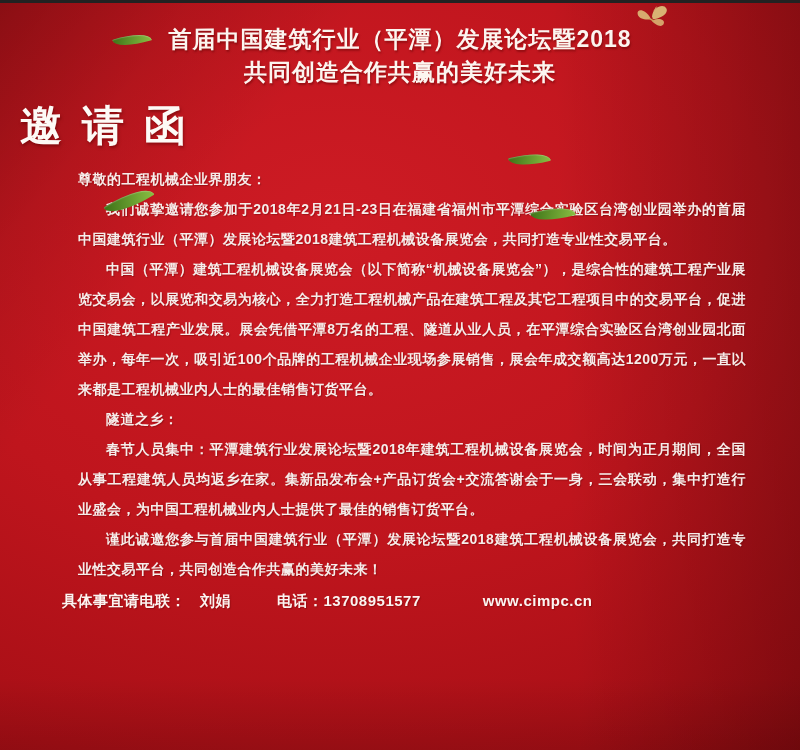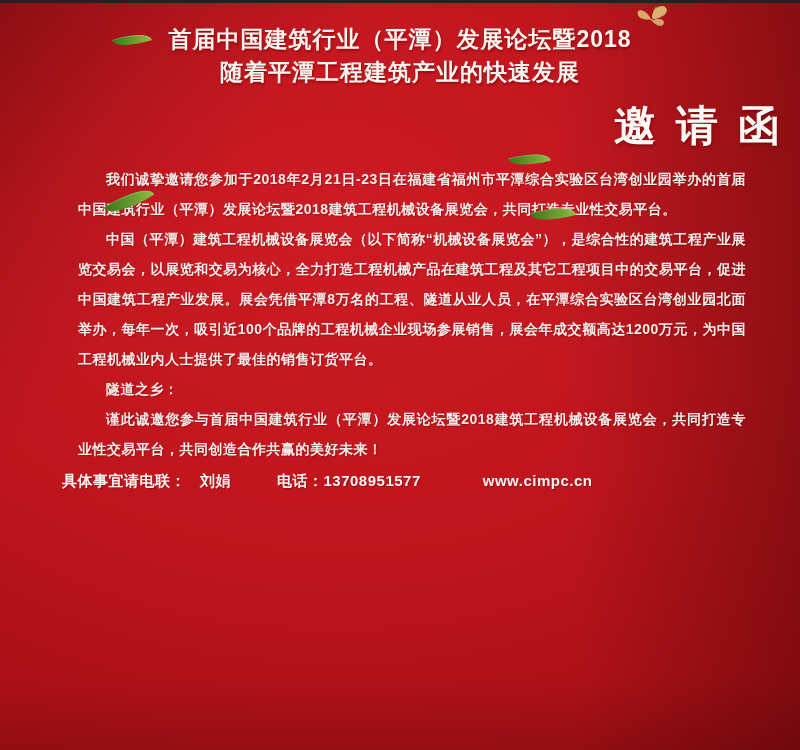--- a/index.html
+++ b/index.html
@@ -24,21 +24,21 @@
   
   .org-header { padding-top:20px; text-align:center; }
   .org-line {
     color:#fcf5f0;
     font-size:23px; font-weight:bold;
     line-height:33px; letter-spacing:1px;
     text-shadow:1px 2px 2px rgba(90,0,0,0.45);
   }
   .invitation-title {
     margin-top:9px;
-    text-align:right;
+    text-align:left;
     font-family:"DejaVu Serif", serif;
     font-size:42px; font-weight:600;
     letter-spacing:20px; text-indent:20px;
     color:#fdfaf6;
     text-shadow:1px 2px 3px rgba(90,0,0,0.5);
   }
 
   
   .letter {
     margin-top:10px;
@@ -95,29 +95,31 @@
         <path d="M20 14 C21 3 33 -1 36 5 C39 11 28 17 21 17 Z"></path>
         <path d="M21 18 C27 15 35 17 33 22 C31 27 23 23 20 19 Z" opacity="0.9"></path>
         <path d="M17 16 L22 19" stroke="#c9a25f" stroke-width="1.6" fill="none"></path>
         <path d="M22 8 L25 3 M24 9 L29 6" stroke="#d9b273" stroke-width="1" fill="none"></path>
       </g>
     </svg>
   </div>
 
   <div class="org-header">
     <div class="org-line">首届中国建筑行业（平潭）发展论坛暨2018</div>
-    <div class="org-line">随着平潭工程建筑产业的快速发展</div>
+    <div class="org-line">共同创造合作共赢的美好未来</div>
   </div>
 
   <div class="invitation-title">邀请函</div>
 
   <div class="letter">
+    <p class="no-indent">尊敬的工程机械企业界朋友：</p>
     <p>我们诚挚邀请您参加于2018年2月21日-23日在福建省福州市平潭综合实验区台湾创业园举办的首届中国建筑行业（平潭）发展论坛暨2018建筑工程机械设备展览会，共同打造专业性交易平台。</p>
-    <p>中国（平潭）建筑工程机械设备展览会（以下简称“机械设备展览会”），是综合性的建筑工程产业展览交易会，以展览和交易为核心，全力打造工程机械产品在建筑工程及其它工程项目中的交易平台，促进中国建筑工程产业发展。展会凭借平潭8万名的工程、隧道从业人员，在平潭综合实验区台湾创业园北面举办，每年一次，吸引近100个品牌的工程机械企业现场参展销售，展会年成交额高达1200万元，为中国工程机械业内人士提供了最佳的销售订货平台。</p>
+    <p>中国（平潭）建筑工程机械设备展览会（以下简称“机械设备展览会”），是综合性的建筑工程产业展览交易会，以展览和交易为核心，全力打造工程机械产品在建筑工程及其它工程项目中的交易平台，促进中国建筑工程产业发展。展会凭借平潭8万名的工程、隧道从业人员，在平潭综合实验区台湾创业园北面举办，每年一次，吸引近100个品牌的工程机械企业现场参展销售，展会年成交额高达1200万元，一直以来都是工程机械业内人士的最佳销售订货平台。</p>
     <p>隧道之乡：</p>
+    <p>春节人员集中：平潭建筑行业发展论坛暨2018年建筑工程机械设备展览会，时间为正月期间，全国从事工程建筑人员均返乡在家。集新品发布会+产品订货会+交流答谢会于一身，三会联动，集中打造行业盛会，为中国工程机械业内人士提供了最佳的销售订货平台。</p>
     <p>谨此诚邀您参与首届中国建筑行业（平潭）发展论坛暨2018建筑工程机械设备展览会，共同打造专业性交易平台，共同创造合作共赢的美好未来！</p>
   </div>
 
   <div class="contact-line">
     <span>具体事宜请电联：</span>
     <span class="contact-name">刘娟</span>
     <span class="contact-phone-label">电话：</span>
     <span>13708951577</span>
     <span class="contact-website">www.cimpc.cn</span>
   </div>

